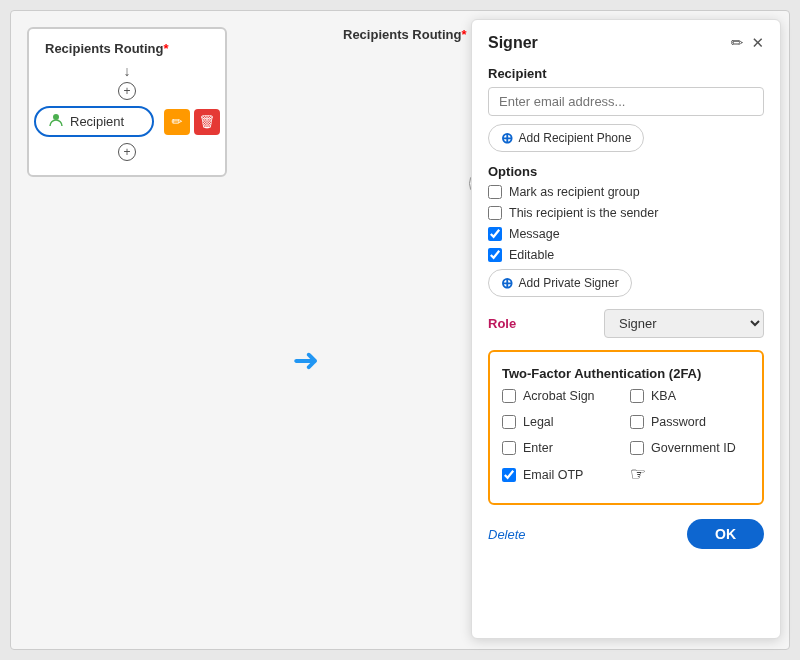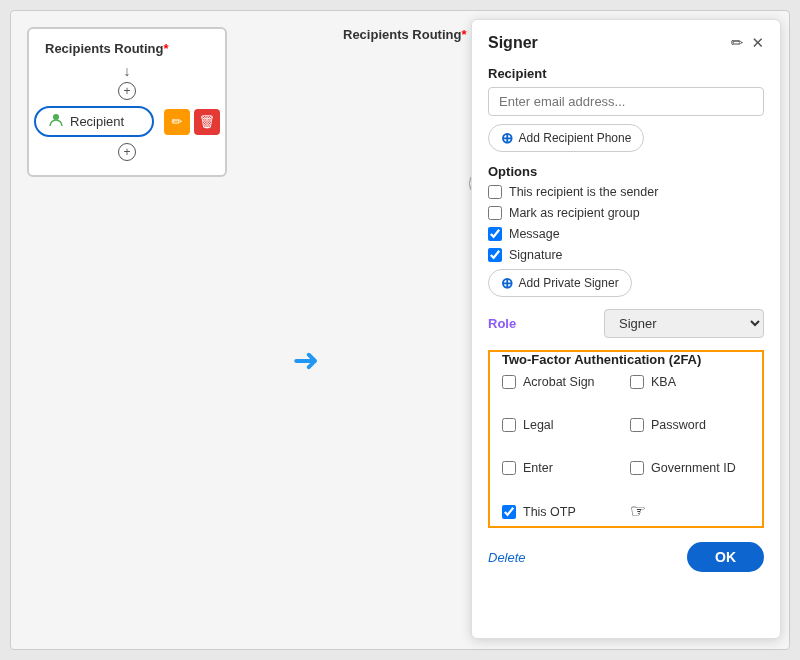--- a/index.html
+++ b/index.html
@@ -310,49 +310,49 @@
 
     .role-row {
       display: flex;
       align-items: center;
       justify-content: space-between;
       margin-bottom: 12px;
     }
     .role-label {
       font-size: 13px;
       font-weight: 700;
-      color: #8b5cf6;
+      color: #be185d;
     }
     .role-select {
       border: 1px solid #ccc;
       border-radius: 4px;
       padding: 5px 10px;
       font-size: 13px;
       color: #333;
       width: 160px;
       cursor: pointer;
     }
 
     
     .twofa-box {
       border: 2px solid #f90;
-      border-radius: 0;
-      padding: 0 12px;
+      border-radius: 6px;
+      padding: 14px 12px;
       margin-bottom: 14px;
     }
     .twofa-title {
       font-size: 13px;
       font-weight: 700;
       color: #222;
       margin-bottom: 8px;
     }
     .twofa-grid {
       display: grid;
       grid-template-columns: 1fr 1fr;
-      gap: 22px 8px;
+      gap: 5px 8px;
     }
 
     
     .panel-footer {
       display: flex;
       align-items: center;
       justify-content: space-between;
       margin-top: 8px;
     }
     .delete-link {
@@ -488,34 +488,34 @@
     <div class="section-title">Recipient</div>
     <input type="email" class="email-input" placeholder="Enter email address..." style="">
     <button class="add-group-btn">
       <span class="plus-icon">⊕</span>
       <span>Add Recipient Phone</span>
     </button>
 
     <div class="section-title">Options</div>
 
     <div class="checkbox-row">
+      <input type="checkbox" id="opt_recgroup" style="">
+      <label for="opt_recgroup">Mark as recipient group</label>
+    </div>
+    <div class="checkbox-row">
       <input type="checkbox" id="opt_sender" style="">
       <label for="opt_sender">This recipient is the sender</label>
-    </div>
-    <div class="checkbox-row">
-      <input type="checkbox" id="opt_recgroup" style="">
-      <label for="opt_recgroup">Mark as recipient group</label>
     </div>
     <div class="checkbox-row">
       <input type="checkbox" id="opt_required" checked="" style="">
       <label for="opt_required">Message</label>
     </div>
     <div class="checkbox-row">
       <input type="checkbox" id="opt_editable" checked="" style="">
-      <label for="opt_editable">Signature</label>
+      <label for="opt_editable">Editable</label>
     </div>
 
     <button class="add-msg-btn">
       <span class="plus-icon">⊕</span>
       <span>Add Private Signer</span>
     </button>
 
     <div class="role-row">
       <span class="role-label">Role</span>
       <select class="role-select">
@@ -551,21 +551,21 @@
         <div class="checkbox-row">
           <input type="checkbox" id="tfa_phone" style="">
           <label for="tfa_phone">Enter</label>
         </div>
         <div class="checkbox-row">
           <input type="checkbox" id="tfa_govid" style="">
           <label for="tfa_govid">Government ID</label>
         </div>
         <div class="checkbox-row" style="grid-column: 1 / 2;">
           <input type="checkbox" id="tfa_emailotp" checked="" style="">
-          <label for="tfa_emailotp">This OTP</label>
+          <label for="tfa_emailotp">Email OTP</label>
         </div>
         <div style="display:flex; align-items:flex-end; grid-column: 2 / 3; padding-bottom: 4px;">
           <span class="cursor-hand">☞</span>
         </div>
       </div>
     </div>
 
     
     <div class="panel-footer">
       <a class="delete-link">Delete</a>

